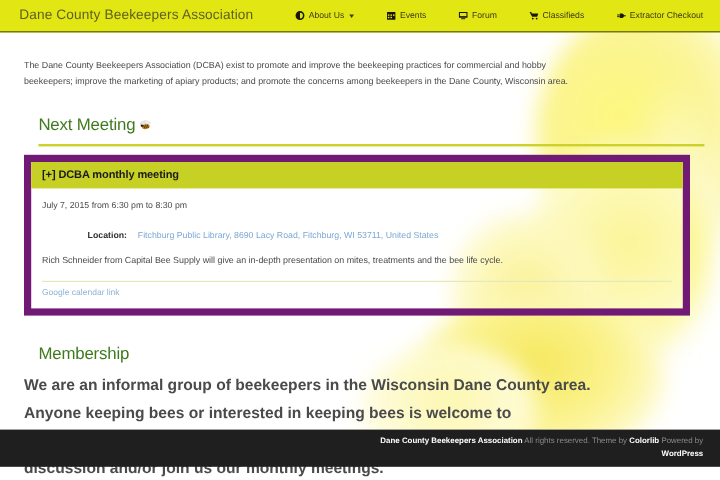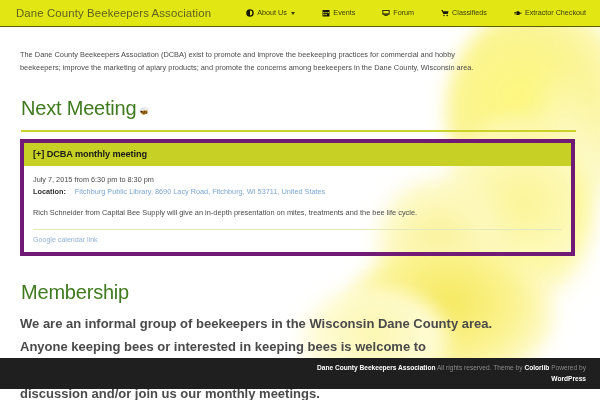--- a/index.html
+++ b/index.html
@@ -129,71 +129,71 @@
   }
   #intro {
     max-width: 545px;
     color: #4a4a4a;
     font-size: 7.4px;
     line-height: 1.75;
     margin-bottom: 17px;
   }
 
   h2.section-heading {
-    font-size: 20px;
+    font-size: 14px;
     font-weight: 400;
     color: #3f7a1e;
     letter-spacing: -0.01em;
-    margin: 0 0 3px 1px;
+    margin: 0 0 3px 12px;
     display: flex;
     align-items: center;
     gap: 3px;
   }
   h2.section-heading.underlined {
     padding-bottom: 4px;
     border-bottom: 2.2px solid #cbd22b;
     margin-bottom: 7px;
     display: block;
     width: 555px;
     position: relative;
   }
   h2.section-heading.underlined .heading-text { display: inline; }
   .bee-icon { display: inline-block; vertical-align: middle; margin-left: 3px; }
 
   
   #meeting-box {
     width: 555px;
-    border: 4px solid #701a75;
+    border: 6px solid #701a75;
     background: rgba(255,255,255,0.30);
     margin-bottom: 20px;
   }
   #meeting-box-header {
     background: #c7d024;
     padding: 3.5px 9px 4px 9px;
     font-size: 9.2px;
     font-weight: bold;
     color: #1b1b1b;
     letter-spacing: -0.01em;
   }
   #meeting-box-body {
     padding: 8px 9px 4px 9px;
   }
   .meeting-when {
     font-size: 7.3px;
     color: #4a4a4a;
-    margin-bottom: 0;
+    margin-bottom: 13px;
   }
   .meeting-location-row {
     font-size: 7.3px;
     color: #2f2f2f;
     display: flex;
     gap: 9px;
     margin-bottom: 9px;
   }
-  .meeting-location-label { font-weight: bold; color: #2f2f2f; }
+  .meeting-location-label { font-weight: bold; color: #2f2f2f; margin-left: 38px; }
   .link { color: #7ba7d4; text-decoration: none; }
   .meeting-desc {
     font-size: 7.4px;
     color: #4a4a4a;
     margin-bottom: 10px;
   }
   .meeting-footer {
     border-top: 1px solid #e4e8bb;
     padding: 4.5px 0 2px 0;
     font-size: 7.1px;

